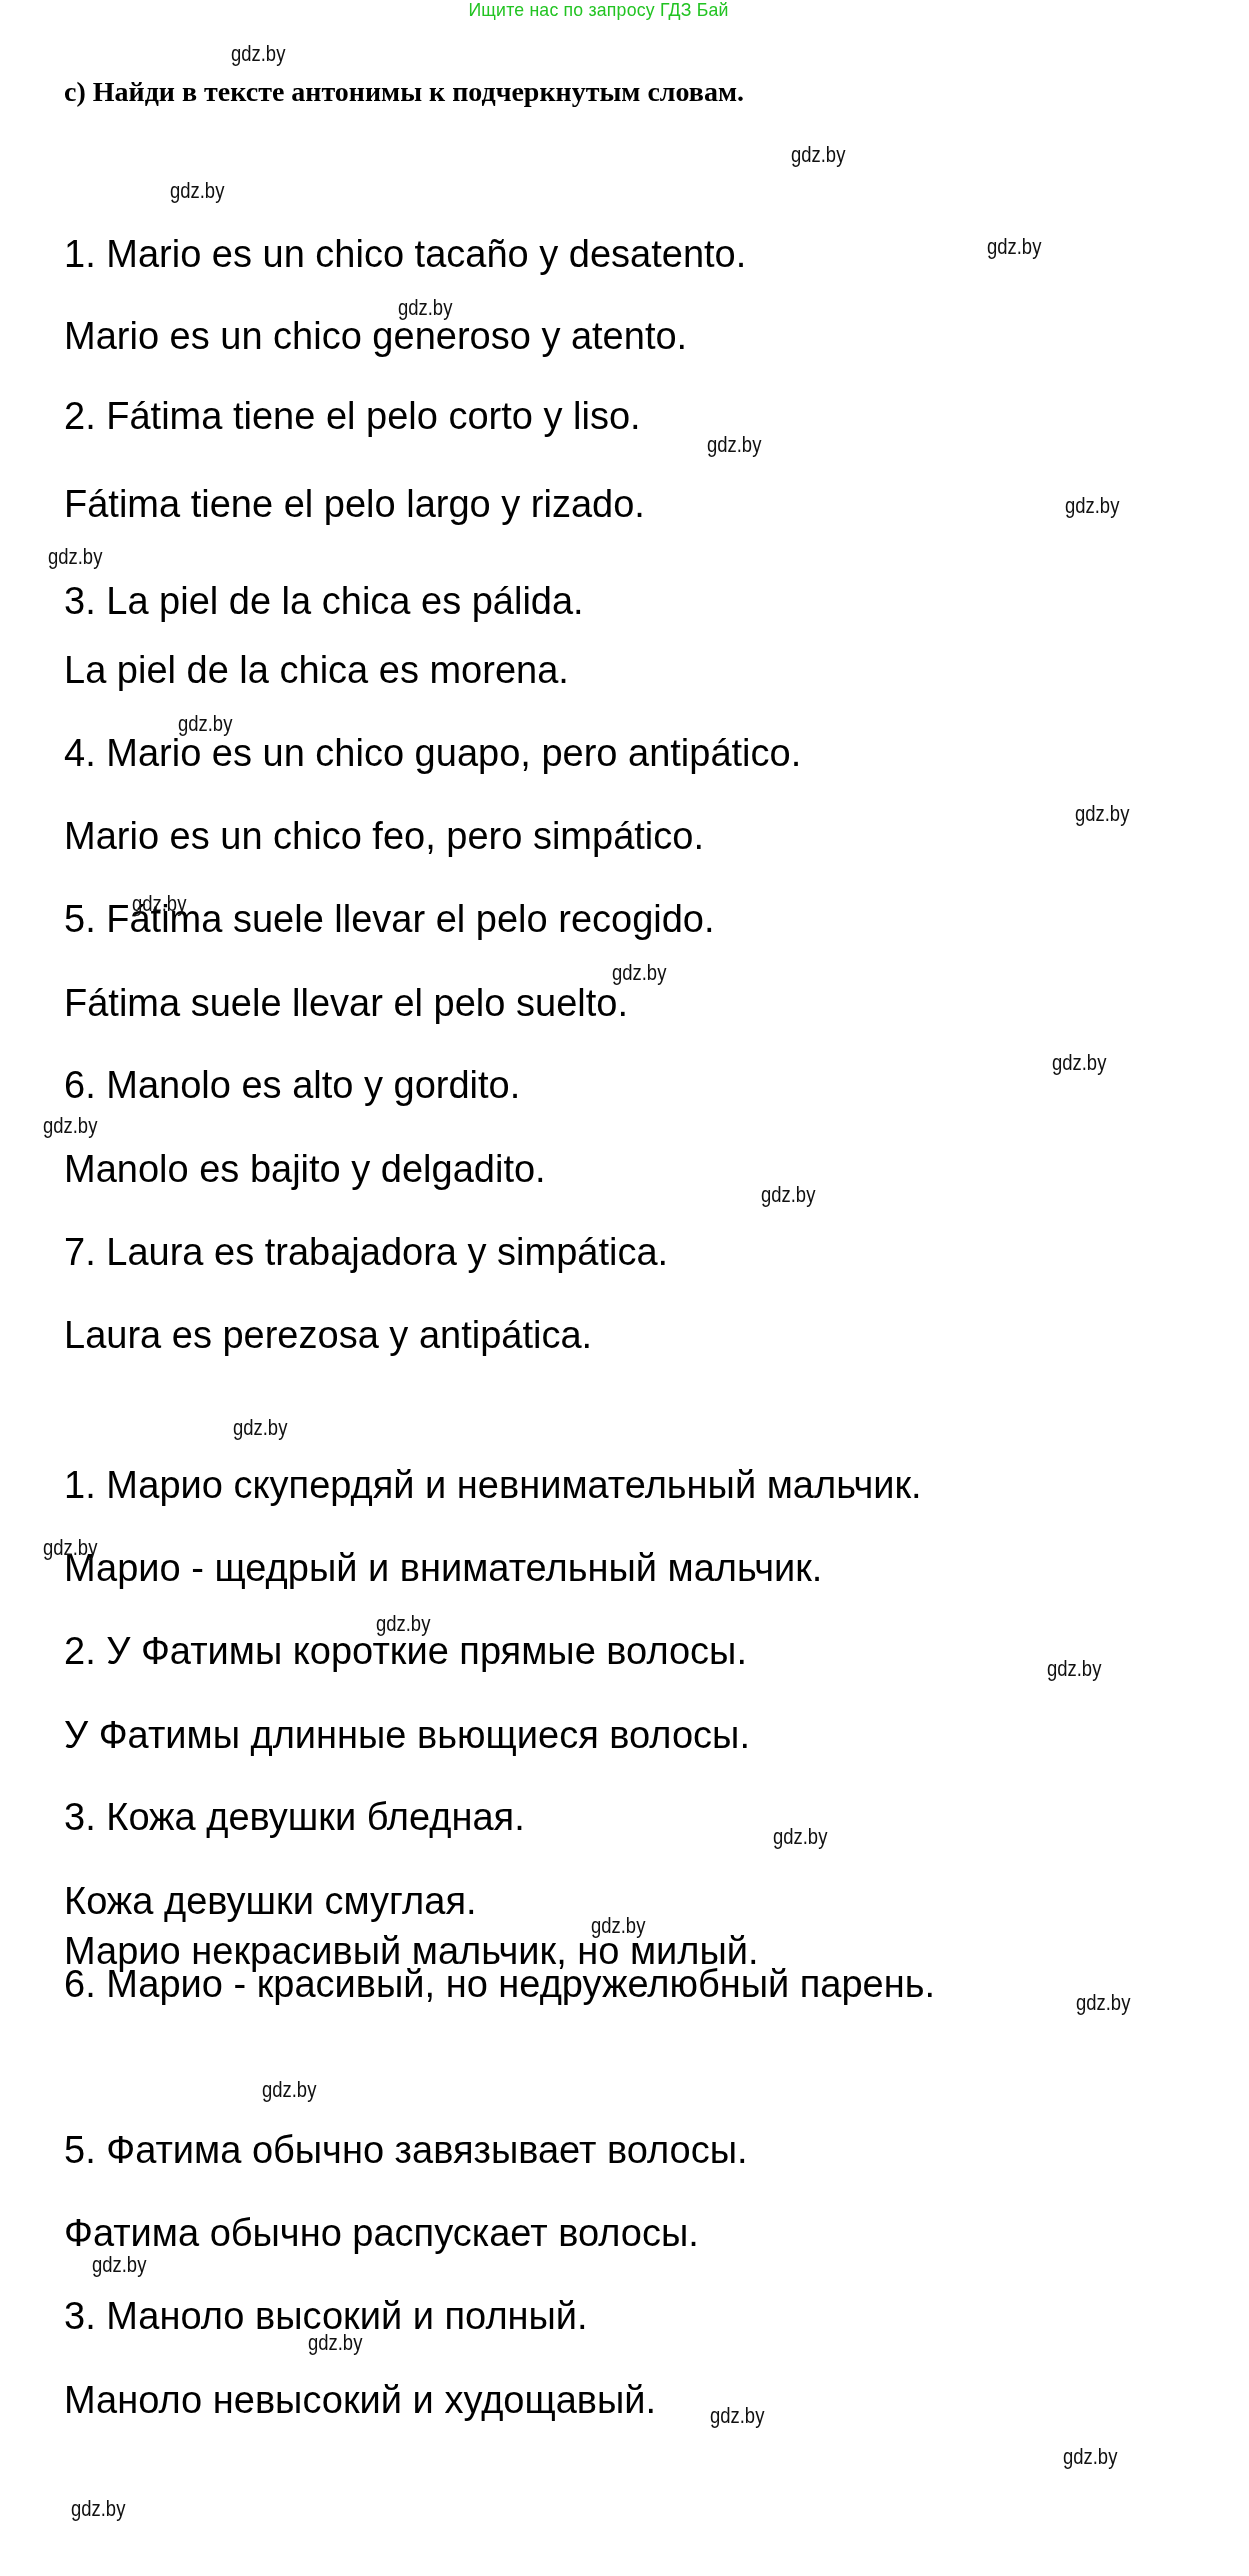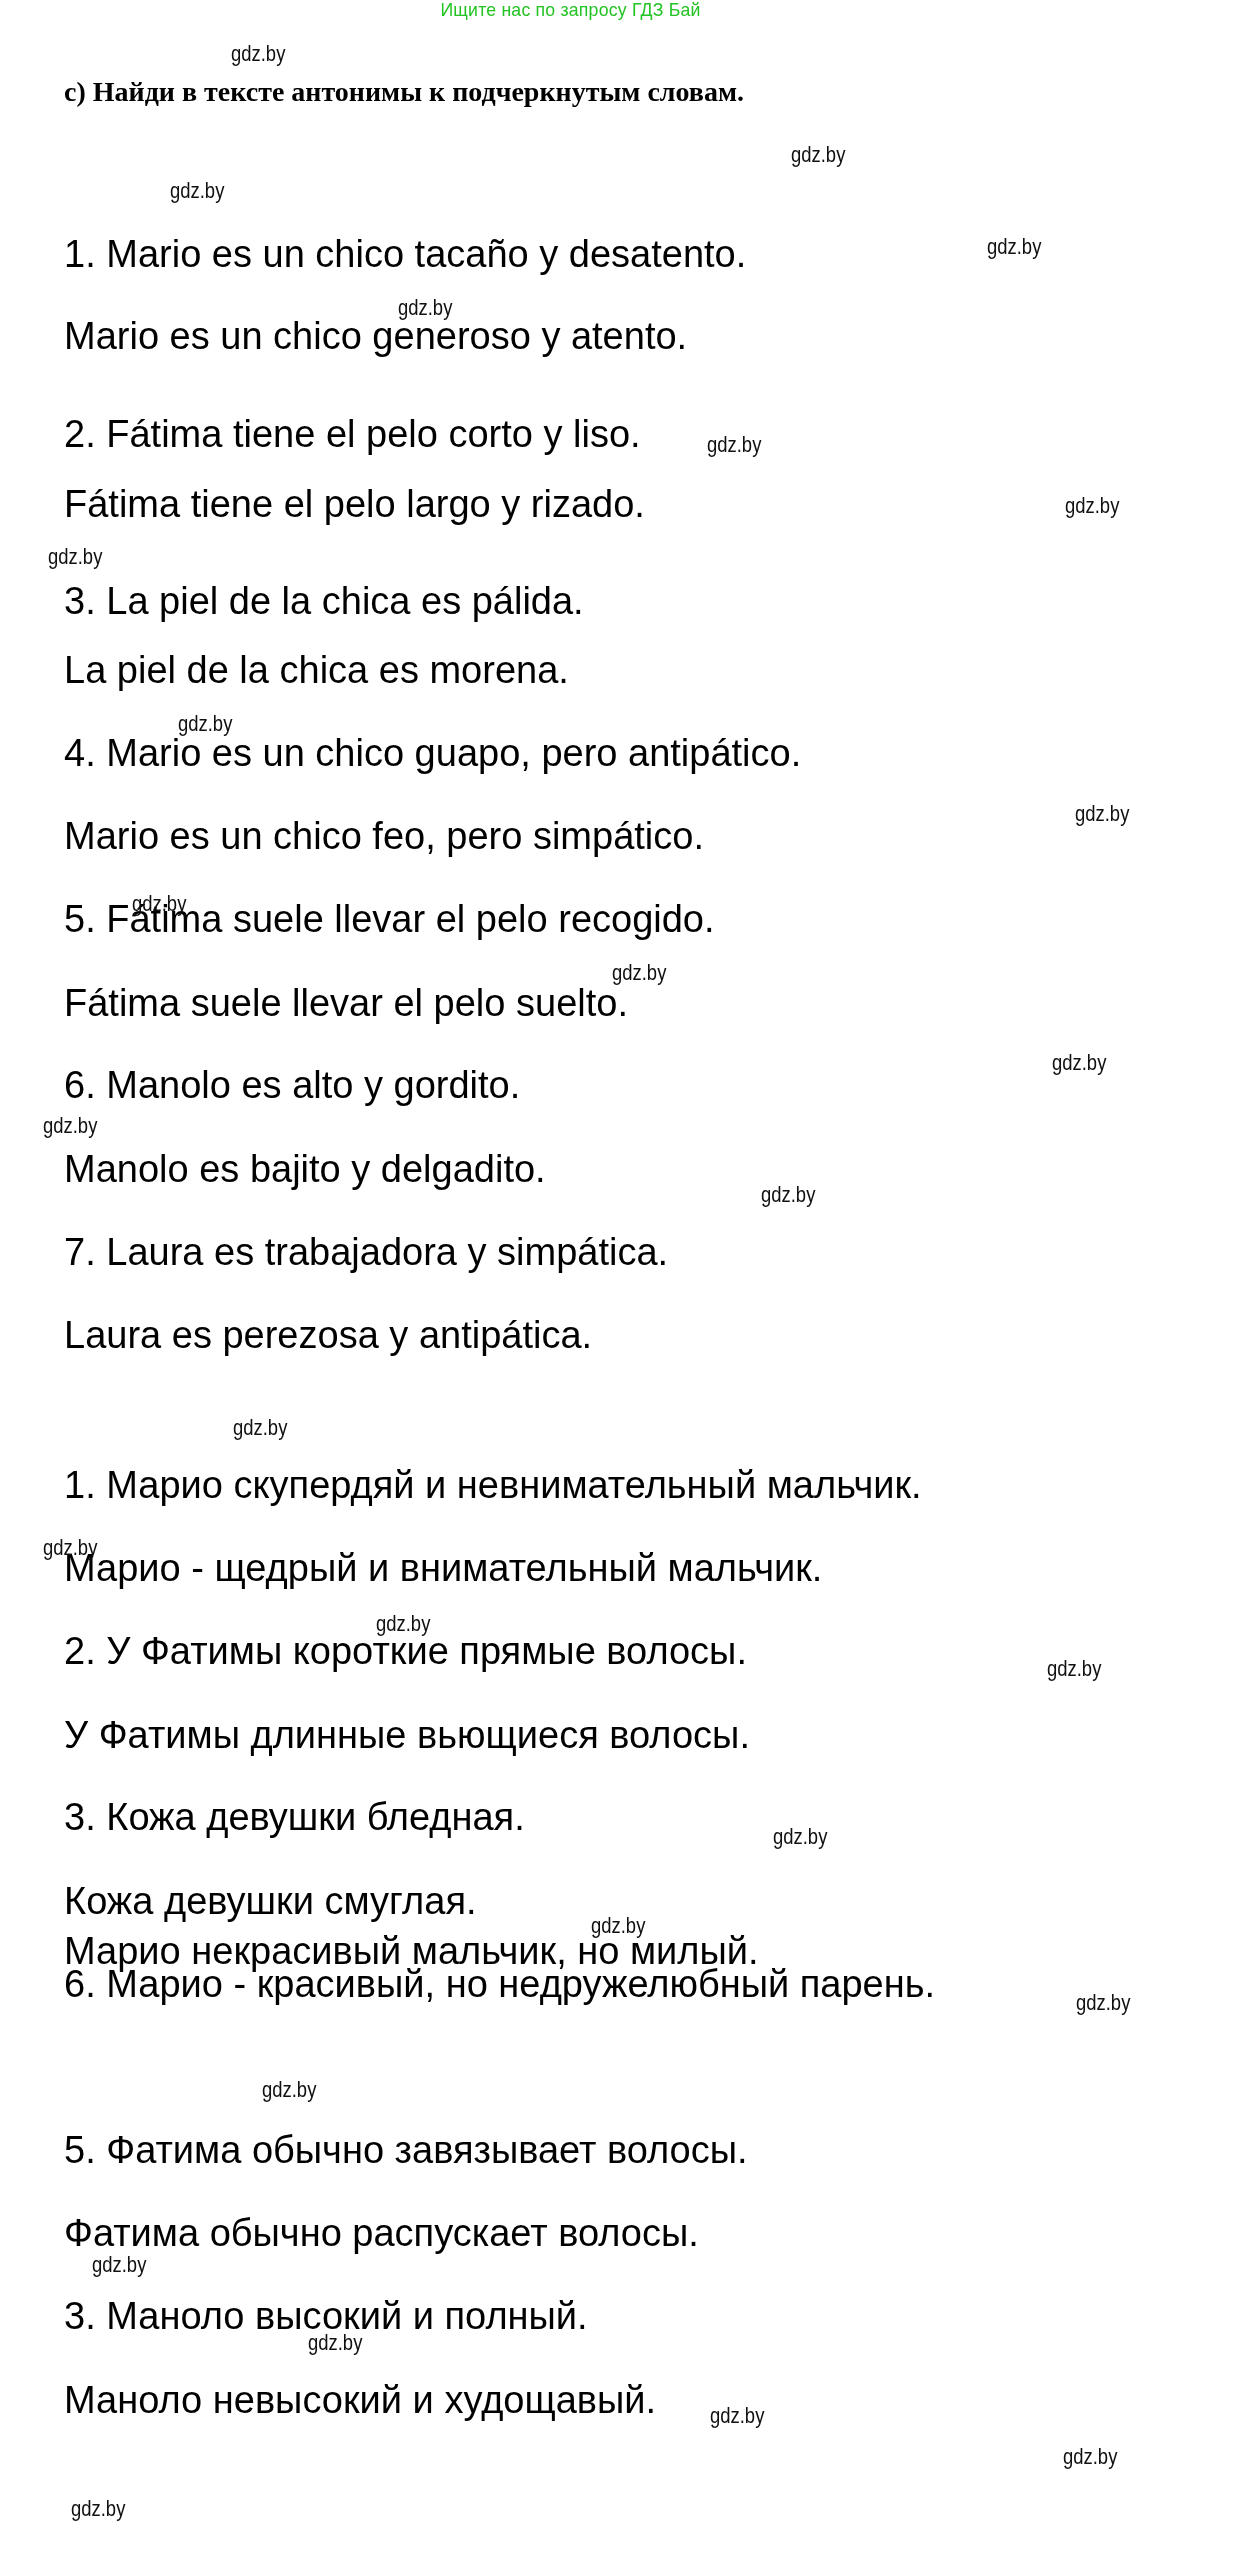--- a/index.html
+++ b/index.html
@@ -1,20 +1,20 @@
 <!DOCTYPE html>
 <html style="font-size:13px"><head>
 <meta charset="utf-8">
 <style>
   html, body { margin: 0; padding: 0; background: #ffffff; }
   body { width: 1249px; height: 2576px; position: relative; overflow: hidden; }
   .banner {
     position: absolute; left: 0; top: 0; width: 1141px; height: 21px;
     text-align: center; font-family: "Liberation Sans", sans-serif;
-    font-size: 17.7px; line-height: 21px; letter-spacing: 0.2px;
+    font-size: 17.7px; line-height: 21px; letter-spacing: 0.2px; padding-left: 28px;
   }
   .title {
     position: absolute; left: 64px; top: 66px; white-space: nowrap;
     font-family: "Liberation Serif", serif; font-weight: bold;
     font-size: 28px; line-height: 51px; color: #000;
   }
   .line {
     position: absolute; left: 64px; white-space: nowrap;
     font-family: Liberation Sans, sans-serif; font-size: 38px;
     line-height: 45px; color: #000;
@@ -35,21 +35,21 @@
 
 <div class="banner">
   <span style="color:#22c322">Ищите нас по запросу ГДЗ Бай</span>
 </div>
 
 <div class="title">c) Найди в тексте антонимы к подчеркнутым словам.</div>
 
 <div>
   <div class="line" style="top:232px">1. Mario es un chico tacaño y desatento.</div>
   <div class="line" style="top:314px">Mario es un chico generoso y atento.</div>
-  <div class="line" style="top:412px">2. Fátima tiene el pelo corto y liso.</div>
+  <div class="line" style="top:394px">2. Fátima tiene el pelo corto y liso.</div>
   <div class="line" style="top:482px">Fátima tiene el pelo largo y rizado.</div>
   <div class="line" style="top:579px">3. La piel de la chica es pálida.</div>
   <div class="line" style="top:648px">La piel de la chica es morena.</div>
   <div class="line" style="top:731px">4. Mario es un chico guapo, pero antipático.</div>
   <div class="line" style="top:814px">Mario es un chico feo, pero simpático.</div>
   <div class="line" style="top:897px">5. Fátima suele llevar el pelo recogido.</div>
   <div class="line" style="top:981px">Fátima suele llevar el pelo suelto.</div>
   <div class="line" style="top:1063px">6. Manolo es alto y gordito.</div>
   <div class="line" style="top:1147px">Manolo es bajito y delgadito.</div>
   <div class="line" style="top:1230px">7. Laura es trabajadora y simpática.</div>

